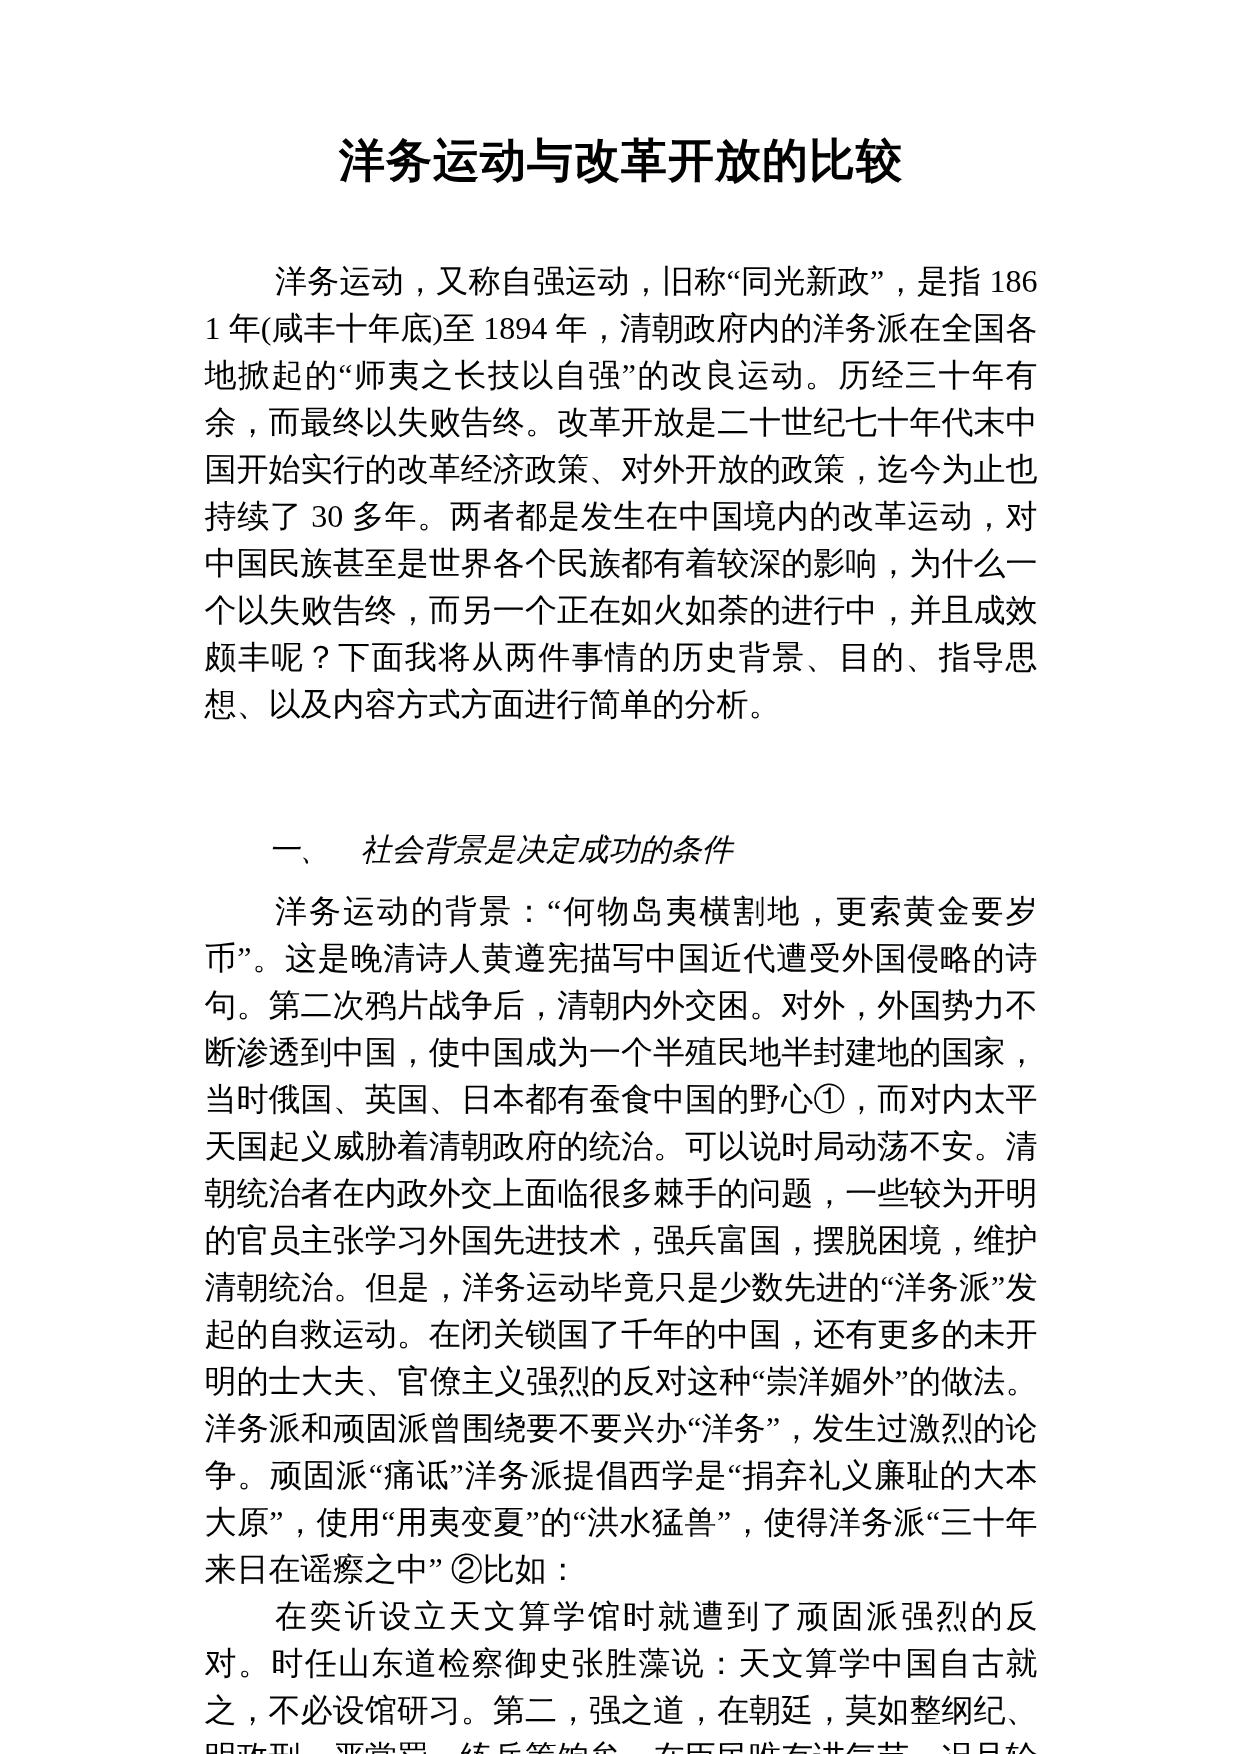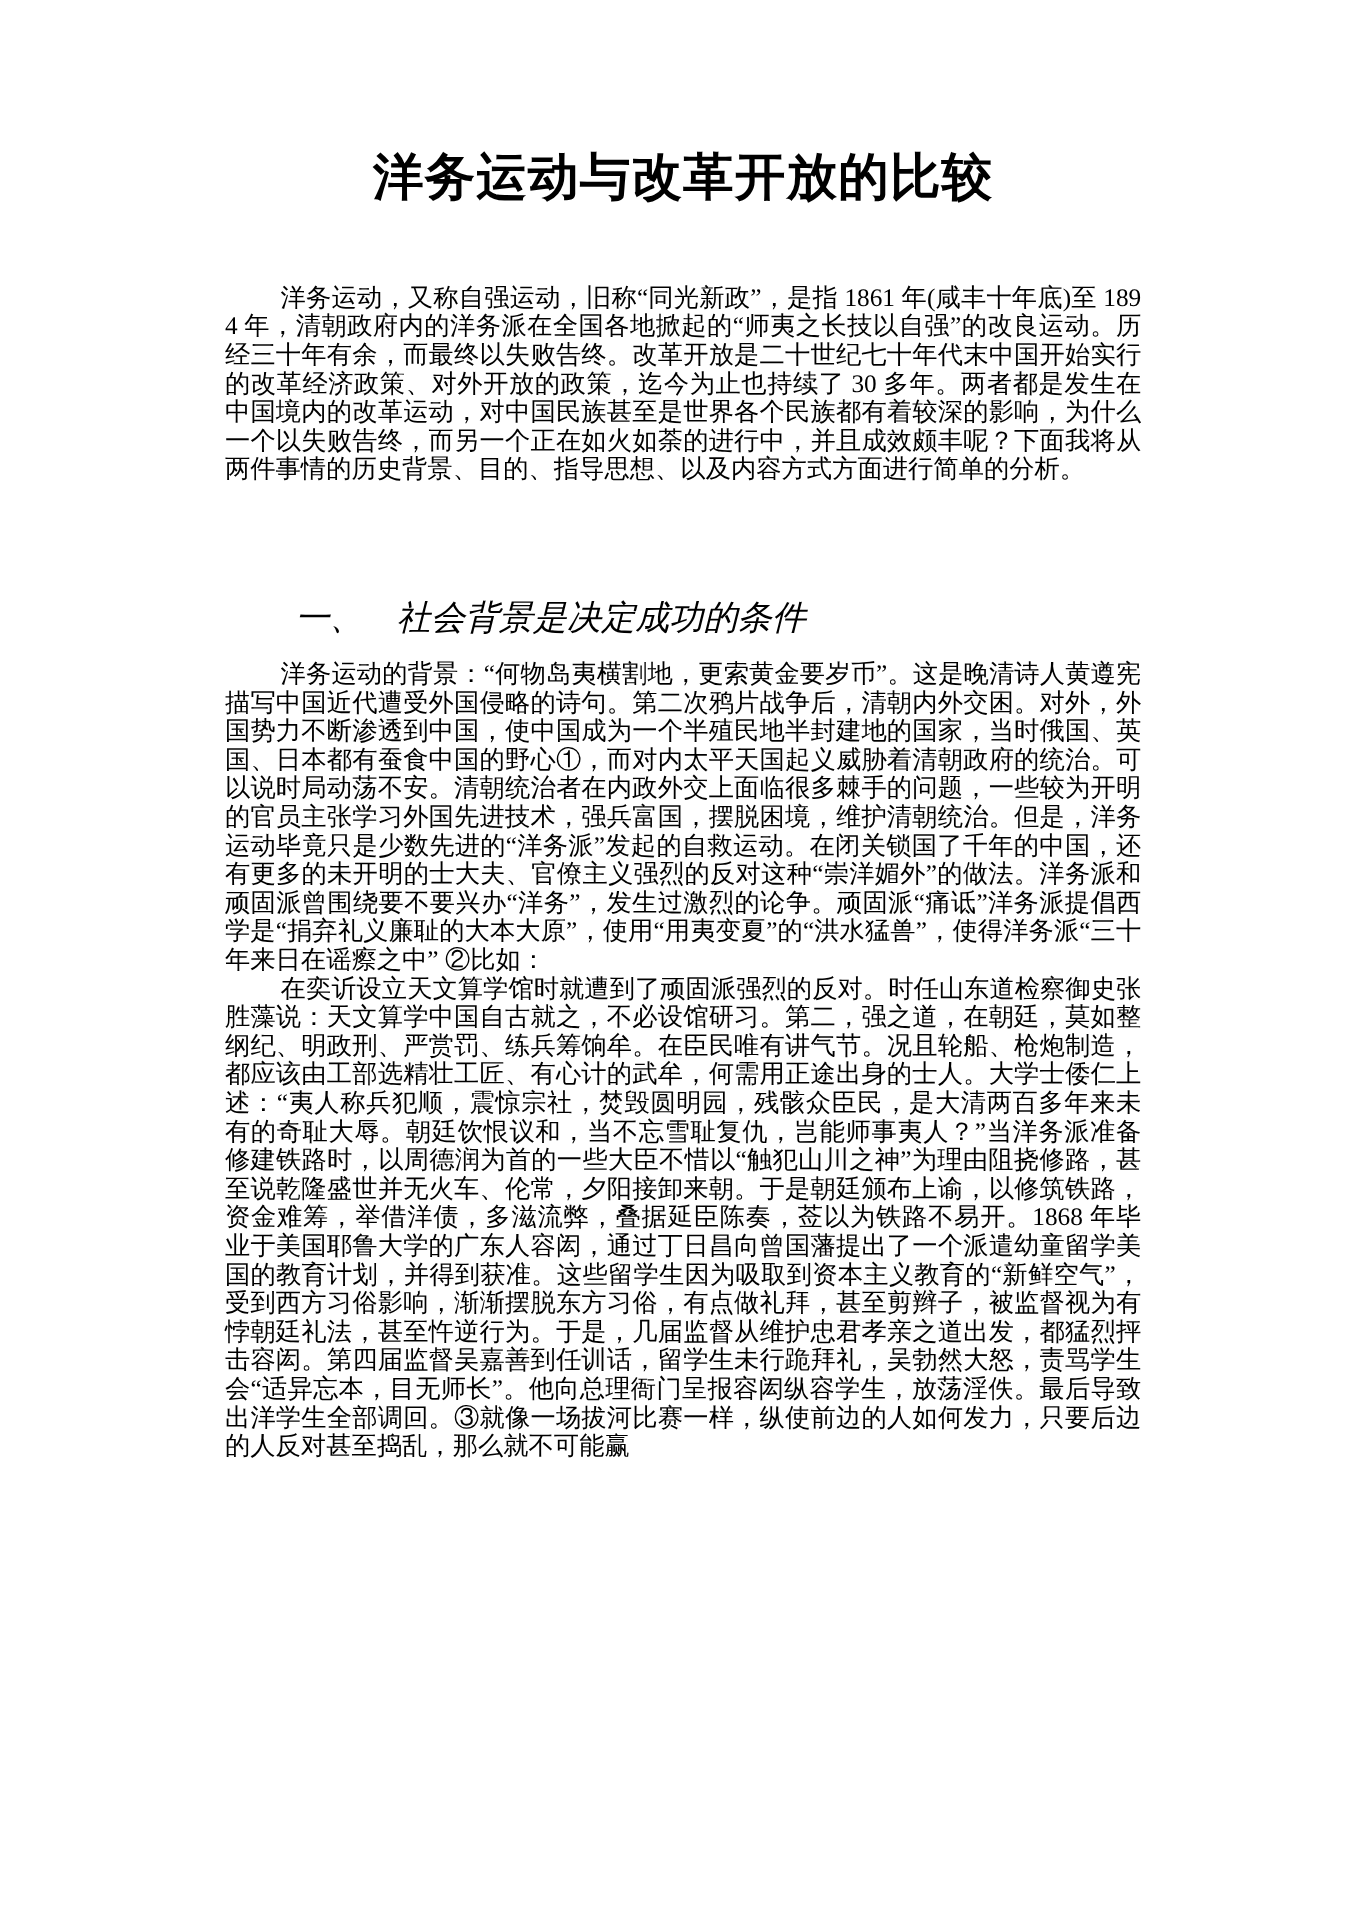--- a/index.html
+++ b/index.html
@@ -26,22 +26,22 @@
   .doc-title {
     margin: 0 0 70px 0;
     font-size: 46px;
     line-height: 1.15;
     font-weight: 700;
     text-align: center;
     letter-spacing: 1px;
   }
   .body-text {
     margin: 0;
-    font-size: 23px;
-    line-height: 26px;
+    font-size: 32px;
+    line-height: 47px;
     text-align: justify;
     text-justify: inter-ideograph;
     text-indent: 2.2em;
     word-break: break-all;
   }
   .section-heading {
     margin: 103px 0 20px 0;
     padding-left: 64px;
     font-size: 31px;
     line-height: 1.2;

